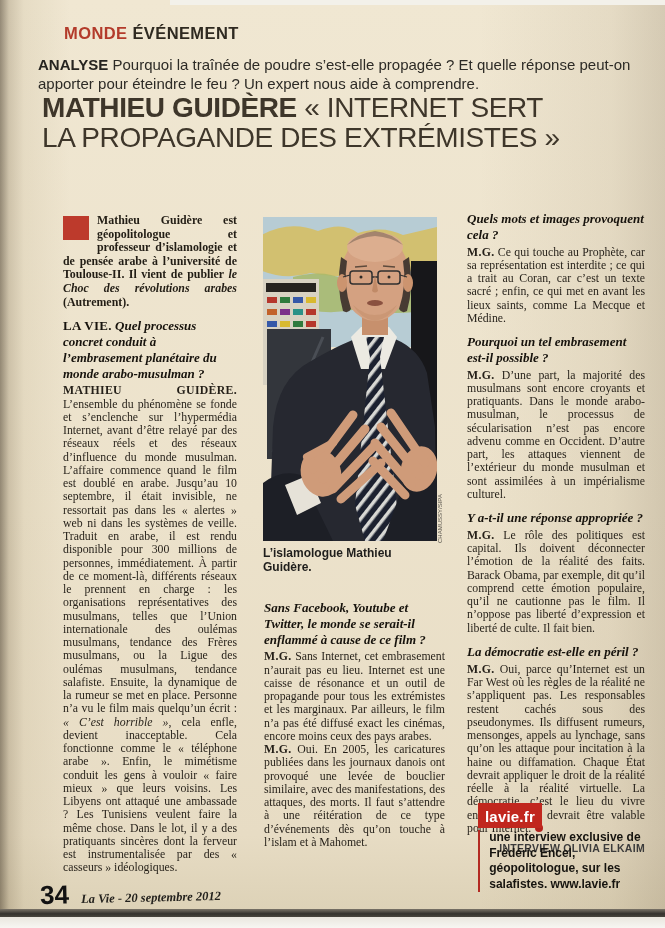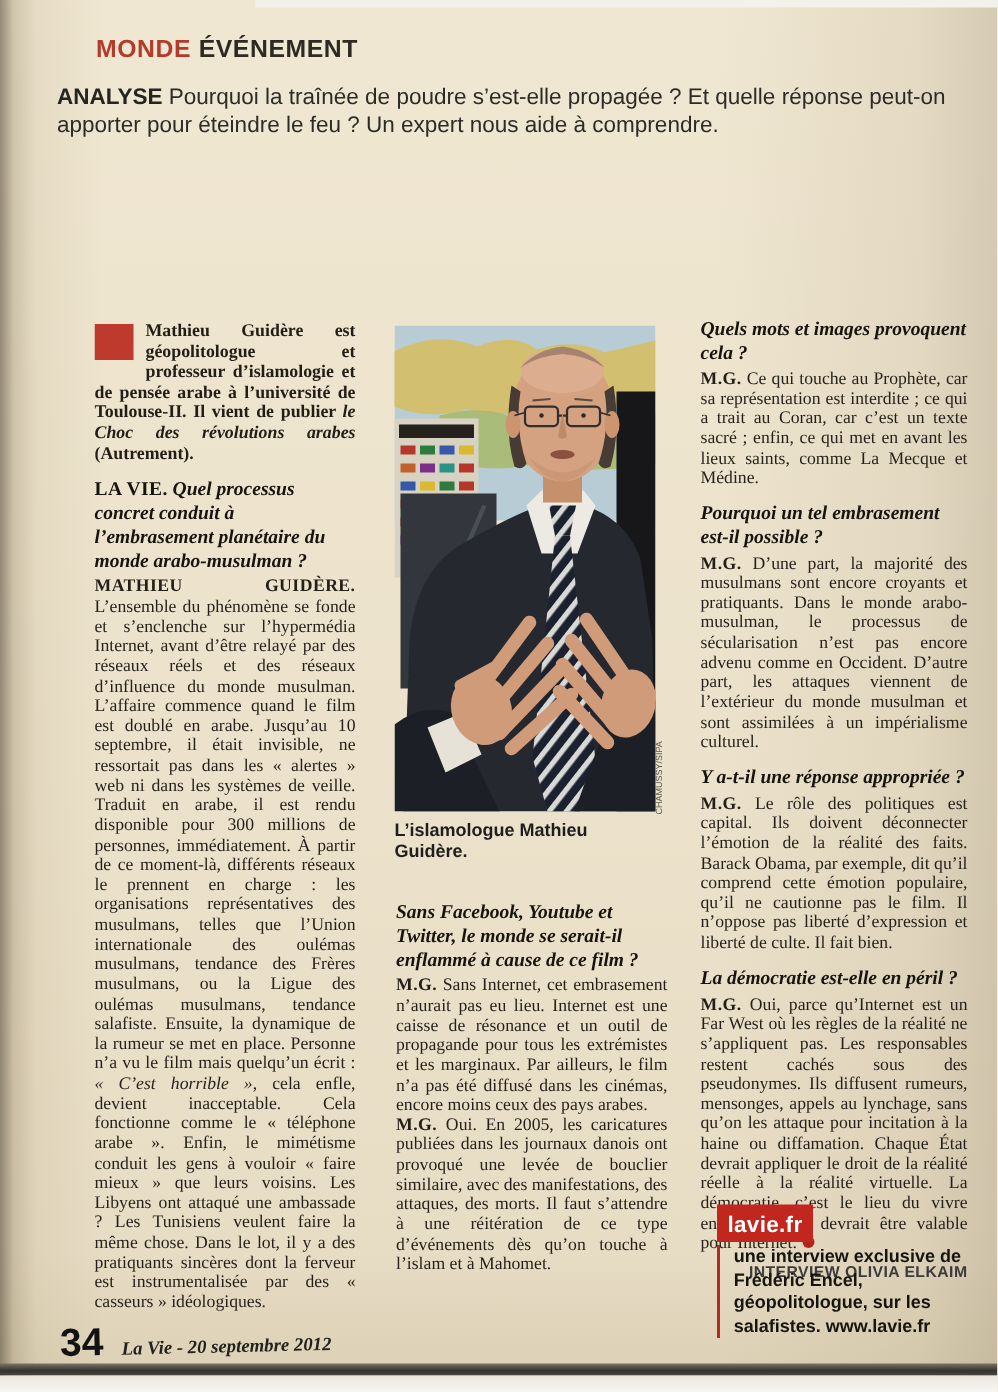--- a/index.html
+++ b/index.html
@@ -63,20 +63,24 @@
   <div class="abs edge-top"></div>
 
   <header class="abs kicker">
     <span class="k-red">MONDE</span><span class="k-dark">ÉVÉNEMENT</span>
   </header>
 
   <p class="abs standfirst">
     <strong>ANALYSE</strong><span> Pourquoi la traînée de poudre s’est-elle propagée ? Et quelle réponse peut-on apporter pour éteindre le feu ? Un expert nous aide à comprendre.</span>
   </p>
 
+  <h1 class="abs title">
+    <span class="t-bold">MATHIEU GUIDÈRE</span><span> « INTERNET SERT</span><br>
+    <span>LA PROPAGANDE DES EXTRÉMISTES »</span>
+  </h1>
 
   <section class="abs col col1">
     <p class="body lead-para">
       <span class="dropcap"></span><span>Mathieu Guidère est géopolitologue et professeur d’islamologie et de pensée arabe à l’université de Toulouse-II. Il vient de publier </span><em>le Choc des révolutions arabes</em><span> (Autrement).</span>
     </p>
     <p class="q"><span class="qlabel">LA VIE.</span><span> Quel processus concret conduit à l’embrasement planétaire du monde arabo-musulman ?</span></p>
     <p class="body"><span class="alabel">MATHIEU GUIDÈRE.</span><span> L’ensemble du phénomène se fonde et s’enclenche sur l’hypermédia Internet, avant d’être relayé par des réseaux réels et des réseaux d’influence du monde musulman. L’affaire commence quand le film est doublé en arabe. Jusqu’au 10 septembre, il était invisible, ne ressortait pas dans les « alertes » web ni dans les systèmes de veille. Traduit en arabe, il est rendu disponible pour 300 millions de personnes, immédiatement. À partir de ce moment-là, différents réseaux le prennent en charge : les organisations représentatives des musulmans, telles que l’Union internationale des oulémas musulmans, tendance des Frères musulmans, ou la Ligue des oulémas musulmans, tendance salafiste. Ensuite, la dynamique de la rumeur se met en place. Personne n’a vu le film mais quelqu’un écrit : </span><em>« C’est horrible »</em><span>, cela enfle, devient inacceptable. Cela fonctionne comme le « téléphone arabe ». Enfin, le mimétisme conduit les gens à vouloir « faire mieux » que leurs voisins. Les Libyens ont attaqué une ambassade ? Les Tunisiens veulent faire la même chose. Dans le lot, il y a des pratiquants sincères dont la ferveur est instrumentalisée par des « casseurs » idéologiques.</span></p>
     <p class="q"><span>Quel est le rôle exact des réseaux sociaux ?</span></p>
 
   </section>
@@ -169,21 +173,21 @@
           <path d="M148,268 L112,226"></path>
           <path d="M142,278 L110,244"></path>
       </g>
     </g>
   </svg>
   <div class="abs credit">CHAMUSSY/SIPA</div>
   <p class="abs caption">L’islamologue Mathieu Guidère.</p>
 
   <section class="abs col col2text">
     <p class="q" style="margin-top:14px"><span>Sans Facebook, Youtube et Twitter, le monde se serait-il enflammé à cause de ce film ?</span></p>
-    <p class="body"><span class="alabel">M.G.</span><span> Sans Internet, cet embrasement n’aurait pas eu lieu. Internet est une caisse de résonance et un outil de propagande pour tous les extrémistes et les marginaux. Par ailleurs, le film n’a pas été diffusé dans les cinémas, encore moins ceux des pays arabes.</span></p>
+    <p class="body"><span class="alabel">M.G.</span><span> Sans Internet, cet embrasement n’aurait pas eu lieu. Internet est une caisse de résonance et un outil de propagande pour tous les extrémistes et les marginaux. Par ailleurs, le film n’a pas été diffusé exact les cinémas, encore moins ceux des pays arabes.</span></p>
     <p class="body"><span class="alabel">M.G.</span><span> Oui. En 2005, les caricatures publiées dans les journaux danois ont provoqué une levée de bouclier similaire, avec des manifestations, des attaques, des morts. Il faut s’attendre à une réitération de ce type d’événements dès qu’on touche à l’islam et à Mahomet.</span></p>
   </section>
 
   <section class="abs col col3">
     <p class="q" style="margin-top:0"><span>Quels mots et images provoquent cela ?</span></p>
     <p class="body"><span class="alabel">M.G.</span><span> Ce qui touche au Prophète, car sa représentation est interdite ; ce qui a trait au Coran, car c’est un texte sacré ; enfin, ce qui met en avant les lieux saints, comme La Mecque et Médine.</span></p>
     <p class="q"><span>Pourquoi un tel embrasement est-il possible ?</span></p>
     <p class="body"><span class="alabel">M.G.</span><span> D’une part, la majorité des musulmans sont encore croyants et pratiquants. Dans le monde arabo-musulman, le processus de sécularisation n’est pas encore advenu comme en Occident. D’autre part, les attaques viennent de l’extérieur du monde musulman et sont assimilées à un impérialisme culturel.</span></p>
     <p class="q"><span>Y a-t-il une réponse appropriée ?</span></p>
     <p class="body"><span class="alabel">M.G.</span><span> Le rôle des politiques est capital. Ils doivent déconnecter l’émotion de la réalité des faits. Barack Obama, par exemple, dit qu’il comprend cette émotion populaire, qu’il ne cautionne pas le film. Il n’oppose pas liberté d’expression et liberté de culte. Il fait bien.</span></p>

